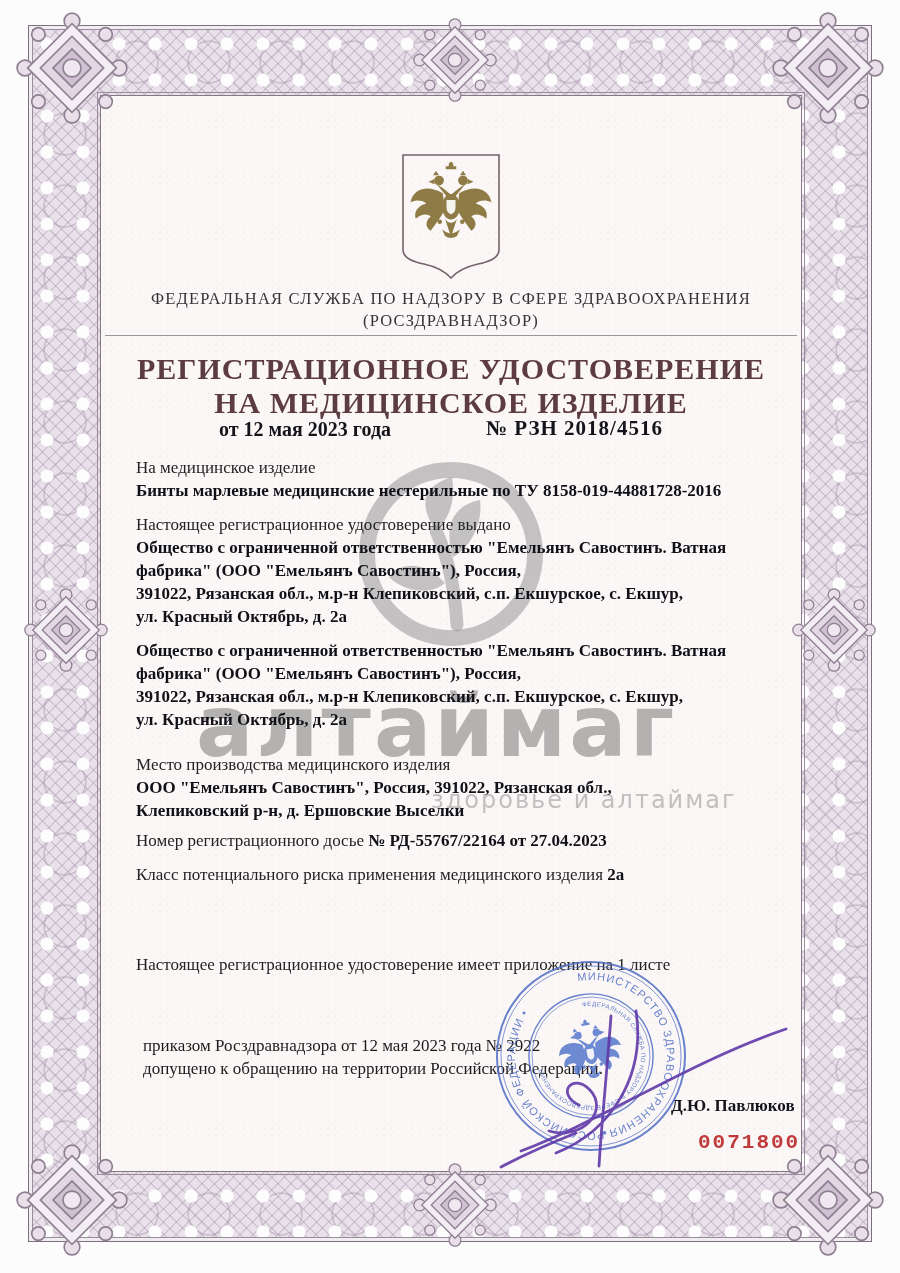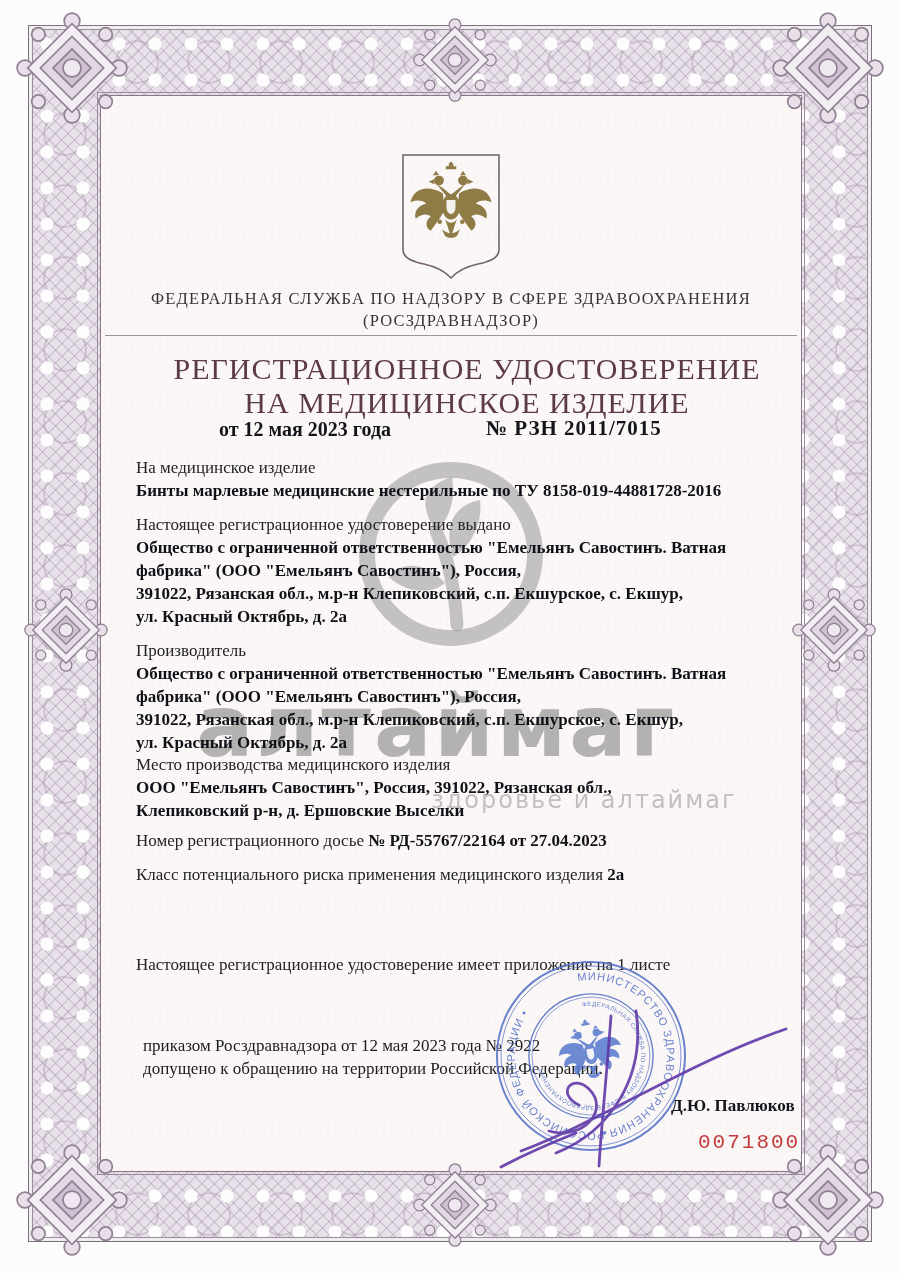--- a/index.html
+++ b/index.html
@@ -32,30 +32,30 @@
     outline:1px solid #9a8c9d;outline-offset:2px;
     z-index:1;
   }
   .abs{position:absolute;}
   .wm{z-index:1;pointer-events:none;}
   .content{z-index:2;}
   .overlay{z-index:4;}
   .centered{left:0;width:100%;text-align:center;}
   .issuer{font-size:16.5px;letter-spacing:1.2px;color:#38313a;}
   .rule{left:4px;width:692px;height:1px;background:#9a9599;}
-  .title{font-size:30px;font-weight:400;letter-spacing:1px;color:#5d3b45;line-height:34px;padding-left:16px;}
+  .title{font-size:30px;font-weight:700;letter-spacing:1px;color:#5d3b45;line-height:34px;}
   .regrow{font-size:20px;font-weight:700;color:#14141c;}
   .para{left:35px;width:660px;font-size:17px;line-height:23px;}
   .label{color:#232323;}
   .val{font-weight:700;color:#101018;font-family:Liberation Serif, serif;}
   .preline{white-space:pre-line;}
   .footerline{font-size:17px;line-height:23px;margin-left:7px;}
   .official-title{font-weight:700;font-size:17px;line-height:22px;}
   .official-name{font-weight:700;font-size:17px;color:#14141c;}
-  .serial{font-family:"Liberation Mono", monospace;font-weight:400;font-size:21px;
+  .serial{font-family:"Liberation Mono", monospace;font-weight:700;font-size:21px;
           color:#c23b3c;letter-spacing:2px;}
   .wm-brand{font-family:"DejaVu Sans", sans-serif;font-weight:700;font-size:85px;
             letter-spacing:3px;color:rgba(148,148,148,.7);line-height:1;text-align:right;}
   .wm-tag{font-family:"DejaVu Sans", sans-serif;font-size:24px;letter-spacing:2px;
           color:rgba(168,168,168,.7);}
   .stamp-svg{opacity:.85;transform:rotate(-10deg);}
 </style>
 </head>
 <body>
 
@@ -148,37 +148,36 @@
   </svg>
 
   <div class="abs content centered issuer" style="top:193px">ФЕДЕРАЛЬНАЯ СЛУЖБА ПО НАДЗОРУ В СФЕРЕ ЗДРАВООХРАНЕНИЯ</div>
   <div class="abs content centered issuer" style="top:215px">(РОСЗДРАВНАДЗОР)</div>
   <div class="abs content rule" style="top:239px"></div>
 
   <div class="abs content centered title" style="top:256px">РЕГИСТРАЦИОННОЕ УДОСТОВЕРЕНИЕ</div>
   <div class="abs content centered title" style="top:290px">НА МЕДИЦИНСКОЕ ИЗДЕЛИЕ</div>
 
   <div class="abs content regrow" style="left:118px;top:322px">от  12 мая 2023 года</div>
-  <div class="abs content regrow" style="left:385px;top:320px;font-size:21px;letter-spacing:1px">№  РЗН 2011/7015</div>
+  <div class="abs content regrow" style="left:385px;top:320px;font-size:21px;letter-spacing:1px">№  РЗН 2018/4516</div>
 
   <div class="abs content para" style="top:360px">
     <div class="label">На медицинское изделие</div>
     <div class="val preline">Бинты марлевые медицинские нестерильные по ТУ 8158-019-44881728-2016</div>
   </div>
 
   <div class="abs content para" style="top:417px">
     <div class="label">Настоящее регистрационное удостоверение выдано</div>
     <div class="val preline">Общество с ограниченной ответственностью "Емельянъ Савостинъ. Ватная
 фабрика" (ООО "Емельянъ Савостинъ"), Россия,
 391022, Рязанская обл., м.р-н Клепиковский, с.п. Екшурское, с. Екшур,
 ул. Красный Октябрь, д. 2а</div>
   </div>
 
   <div class="abs content para" style="top:543px">
-    <div class="label">Производитель</div>
     <div class="val preline">Общество с ограниченной ответственностью "Емельянъ Савостинъ. Ватная
 фабрика" (ООО "Емельянъ Савостинъ"), Россия,
 391022, Рязанская обл., м.р-н Клепиковский, с.п. Екшурское, с. Екшур,
 ул. Красный Октябрь, д. 2а</div>
   </div>
 
   <div class="abs content para" style="top:657px">
     <div class="label">Место производства медицинского изделия</div>
     <div class="val preline">ООО "Емельянъ Савостинъ", Россия, 391022, Рязанская обл.,
 Клепиковский р-н, д. Ершовские Выселки</div>

